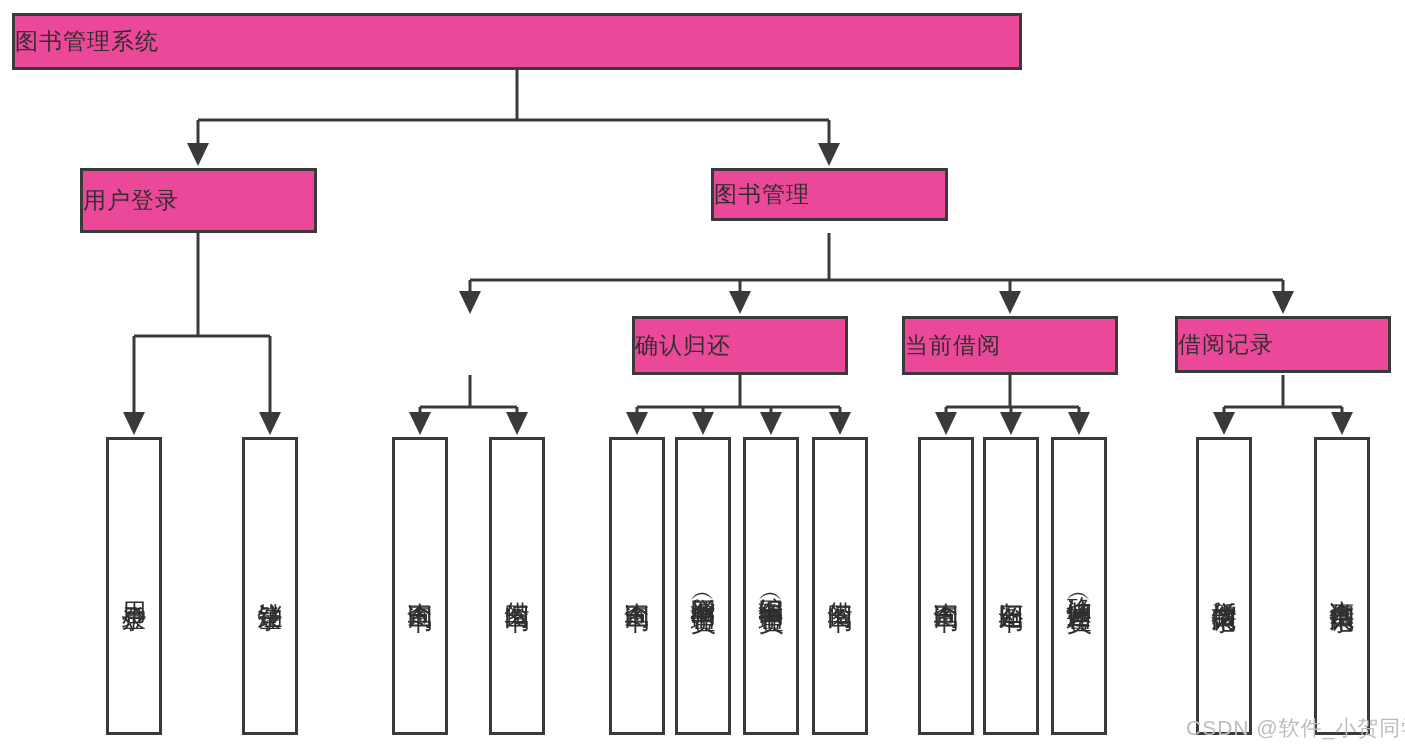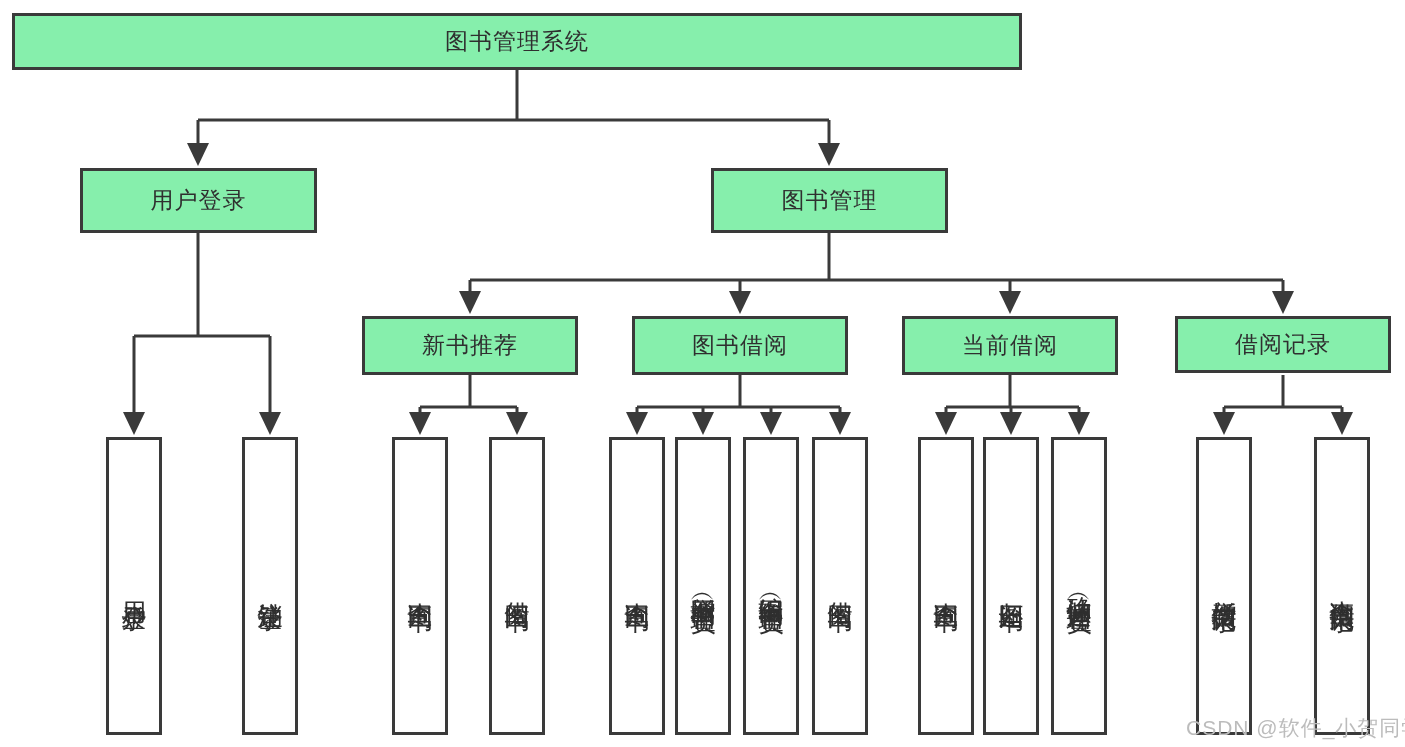--- a/index.html
+++ b/index.html
@@ -29,25 +29,25 @@
     fill: none;
     stroke: var(--line);
     stroke-width: 3;
   }
   .connectors polygon {
     fill: var(--line);
     stroke: none;
   }
   .hbox {
     position: absolute;
-    background: #86efac;
+    background: #ec4899;
     border: 3px solid var(--line);
     display: flex;
     align-items: center;
-    justify-content: center;
+    justify-content: flex-start;
     color: var(--text);
     font-size: 23px;
     letter-spacing: 1px;
   }
   .leaf {
     position: absolute;
     width: 56px;
     height: 298px;
     top: 437px;
     background: #fff;
@@ -116,29 +116,26 @@
     <polygon points="1331,412 1353,412 1342,435"></polygon>
   </svg>
 
   <div class="hbox" style="left:12px; top:13px; width:1010px; height:57px;">
     <span>图书管理系统</span>
   </div>
 
   <div class="hbox" style="left:80px; top:168px; width:237px; height:65px;">
     <span>用户登录</span>
   </div>
-  <div class="hbox" style="left:711px; top:168px; width:237px; height:65px;">
+  <div class="hbox" style="left:711px; top:168px; width:237px; height:53px;">
     <span>图书管理</span>
   </div>
 
-  <div class="hbox" style="left:362px; top:316px; width:216px; height:59px;">
-    <span>新书推荐</span>
-  </div>
   <div class="hbox" style="left:632px; top:316px; width:216px; height:59px;">
-    <span>图书借阅</span>
+    <span>确认归还</span>
   </div>
   <div class="hbox" style="left:902px; top:316px; width:216px; height:59px;font-family:Liberation Serif, serif;">
     <span>当前借阅</span>
   </div>
   <div class="hbox" style="left:1175px; top:316px; width:216px; height:57px;">
     <span>借阅记录</span>
   </div>
 
   <div class="leaf" style="left:106px;">
     <span>用户登录</span>

